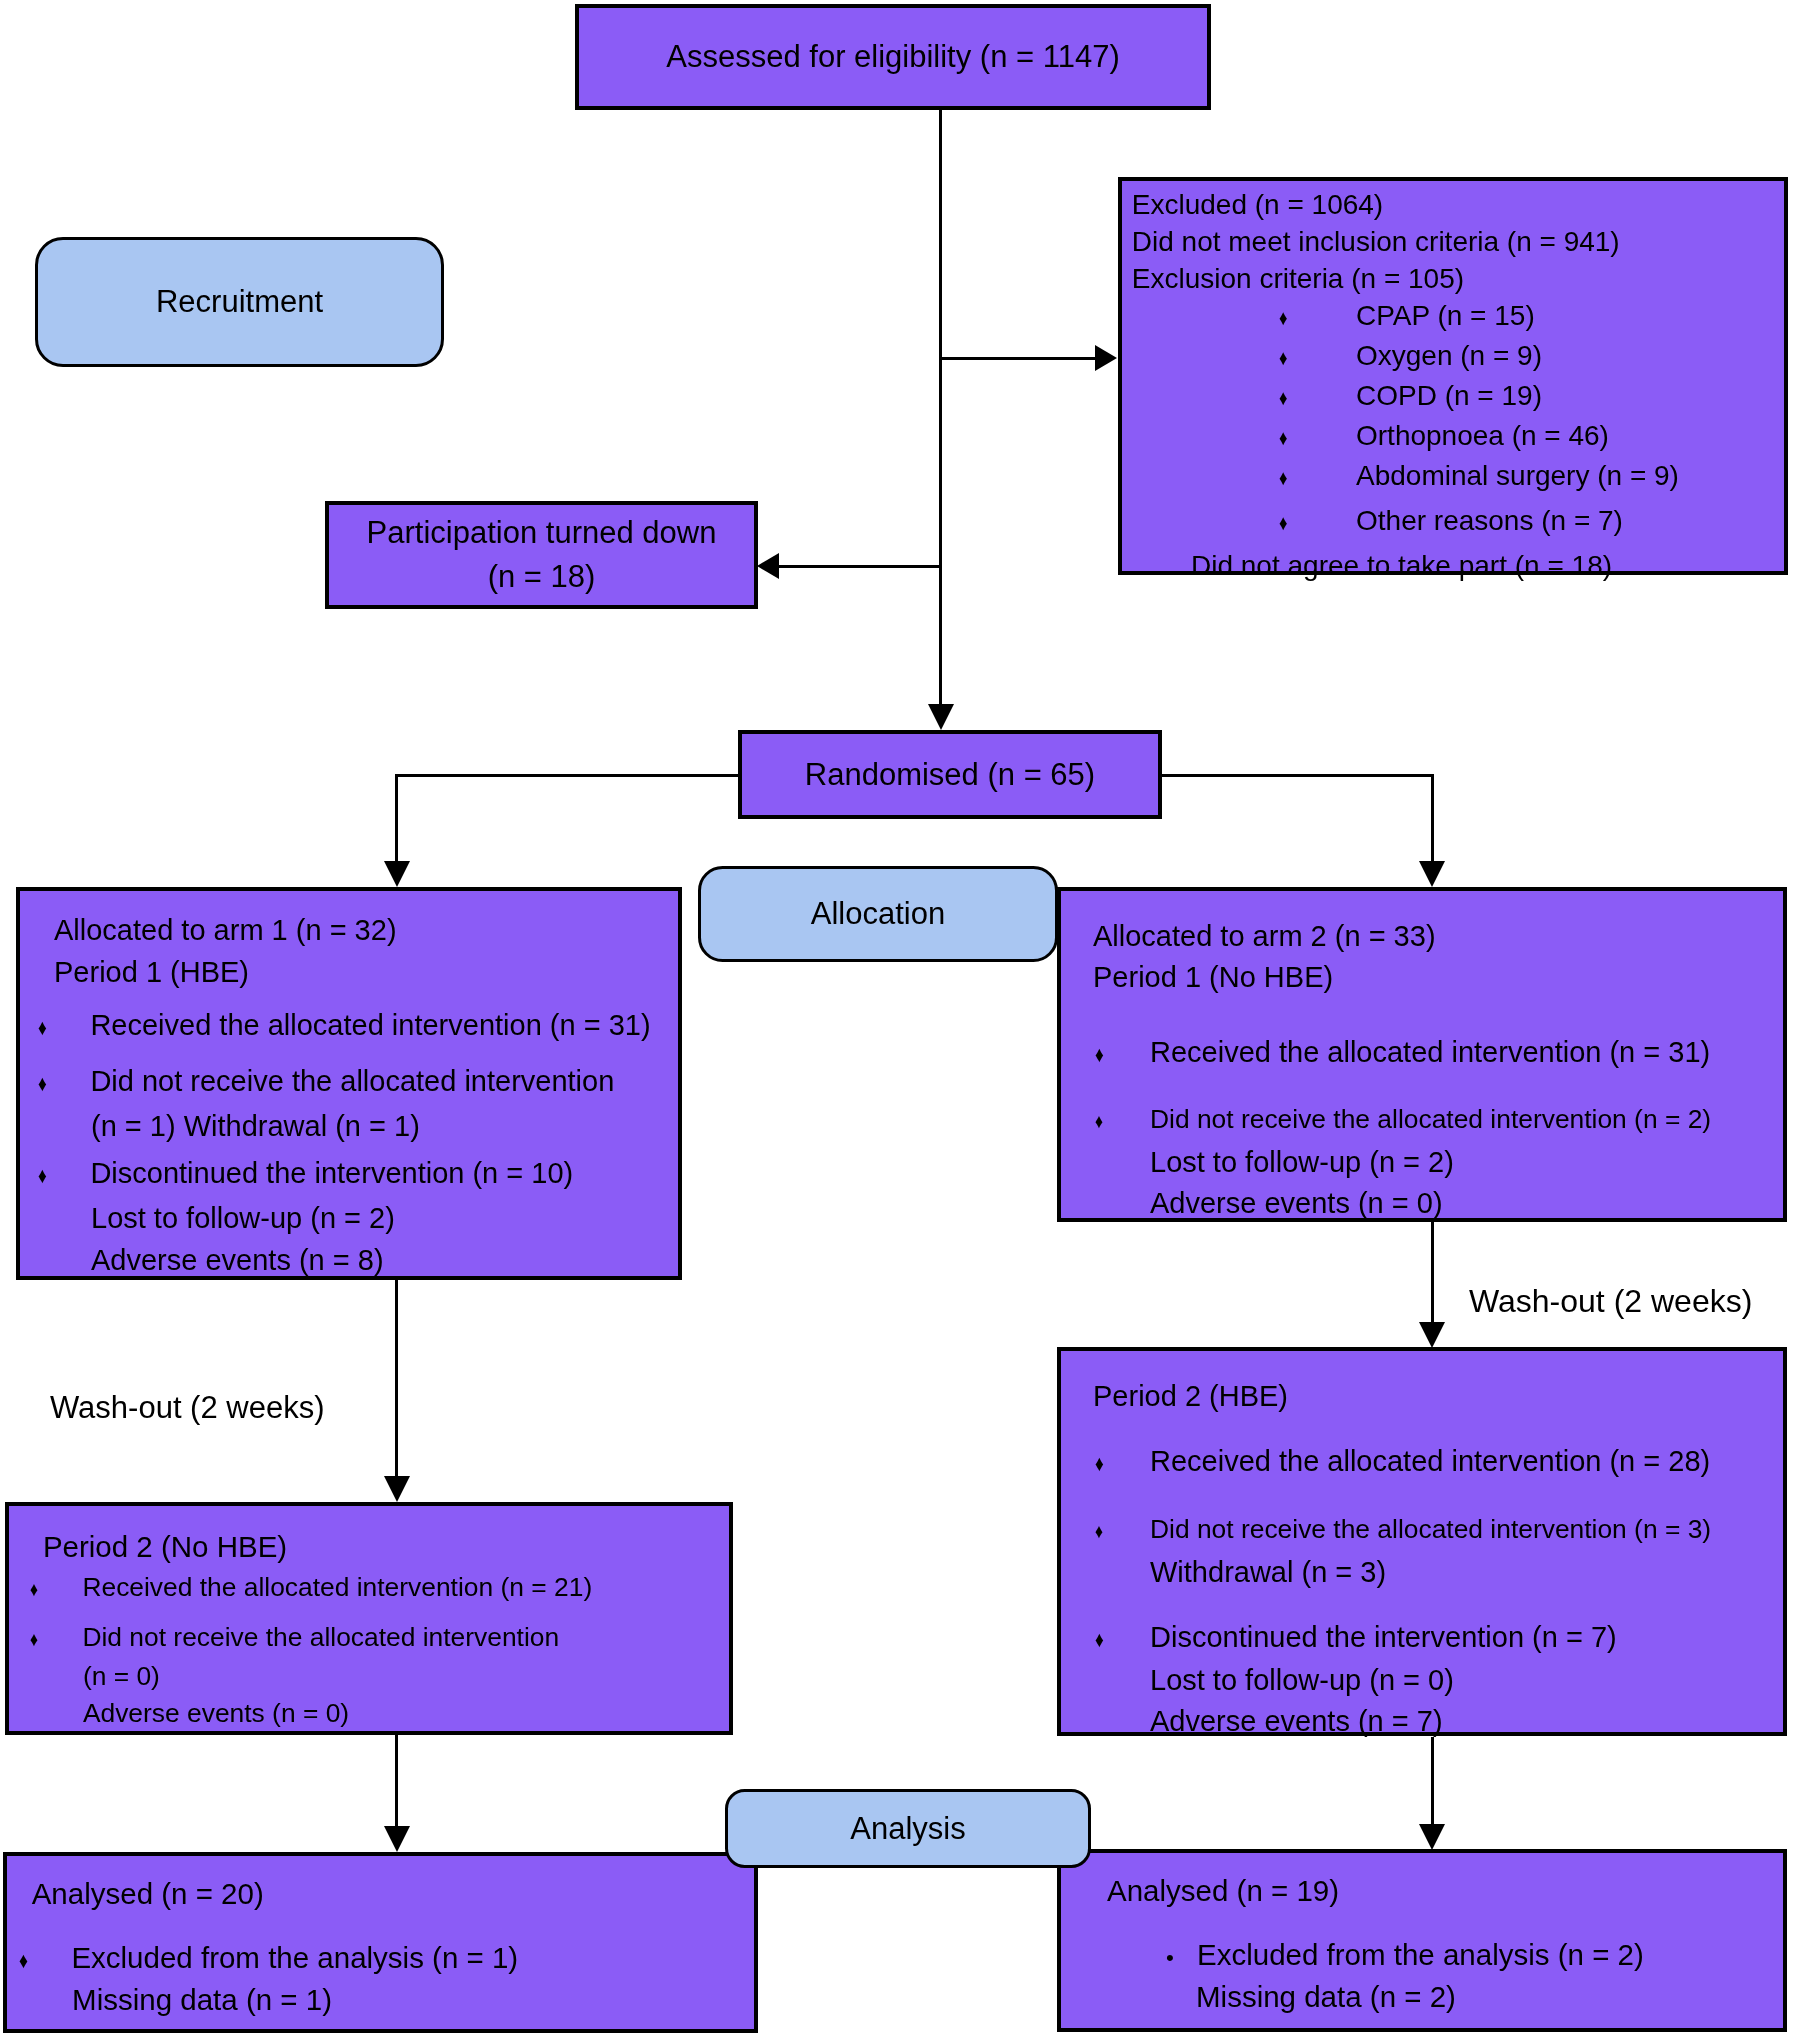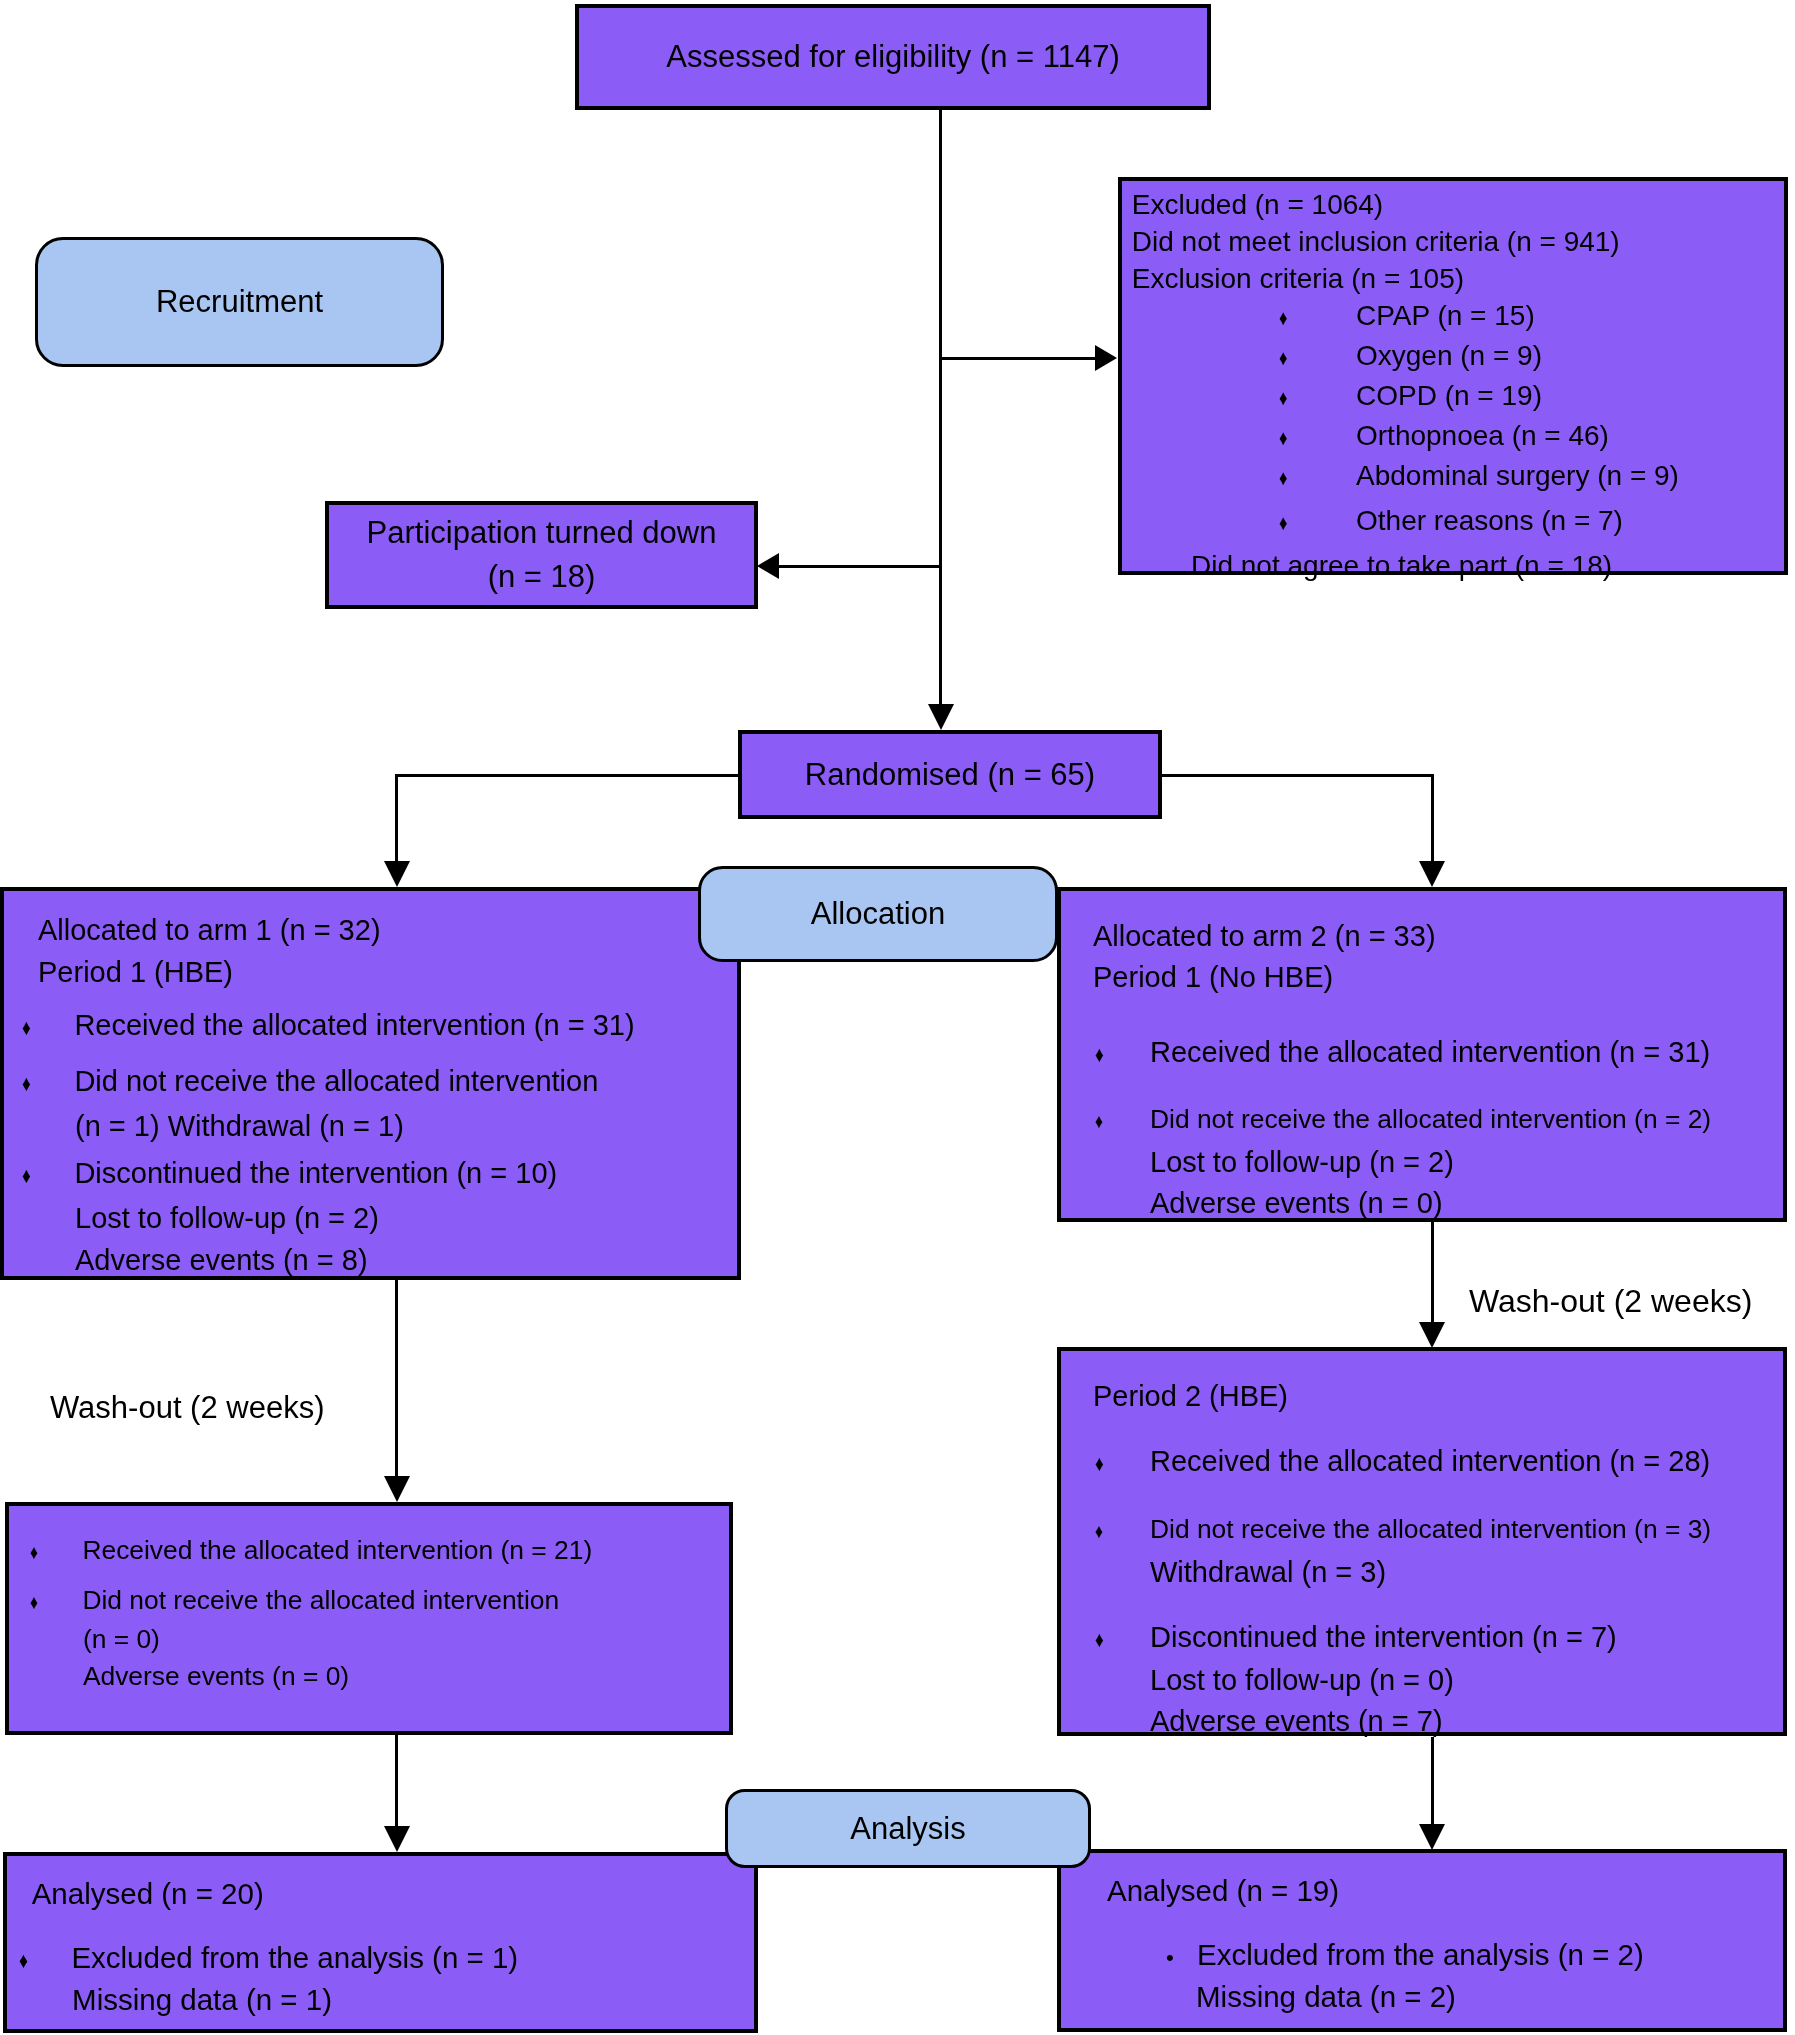--- a/index.html
+++ b/index.html
@@ -149,21 +149,21 @@
   </div>
 
   <div class="box cbox" style="left:738px;top:730px;width:424px;height:89px;">
     <span>Randomised (n = 65)</span>
   </div>
 
   <div class="pill" style="left: 698px; top: 866px; width: 360px; height: 96px; border-radius: 24.6px; --pill-bg: #a9c6f2;">
     <span>Allocation</span>
   </div>
 
-  <div class="box box-arm1" style="left:0;top:887px;width:741px;height:393px;">
+  <div class="box box-arm1" style="left:16px;top:887px;width:666px;height:393px;">
       <div class="line lh">
         <span>Allocated to arm 1 (n = 32)</span>
       </div>
       <div class="line lh">
         <span>Period 1 (HBE)</span>
       </div>
       <div class="line lb g1">
         <span class="bullet">♦</span>
         <span>Received the allocated intervention (n = 31)</span>
       </div>
@@ -238,20 +238,23 @@
       </div>
       <div class="line lc">
         <span>Lost to follow-up (n = 0)</span>
       </div>
       <div class="line lc">
         <span>Adverse events (n = 7)</span>
       </div>
     </div>
 
   <div class="box box-p2l" style="left:4.9px;top:1502px;width:728px;height:233px;">
+      <div class="line lh">
+        <span>Period 2 (No HBE)</span>
+      </div>
       <div class="line lb sm g0">
         <span class="bullet">♦</span>
         <span>Received the allocated intervention (n = 21)</span>
       </div>
       <div class="line lb sm g1">
         <span class="bullet">♦</span>
         <span>Did not receive the allocated intervention</span>
       </div>
       <div class="line lc sm">
         <span>(n = 0)</span>

